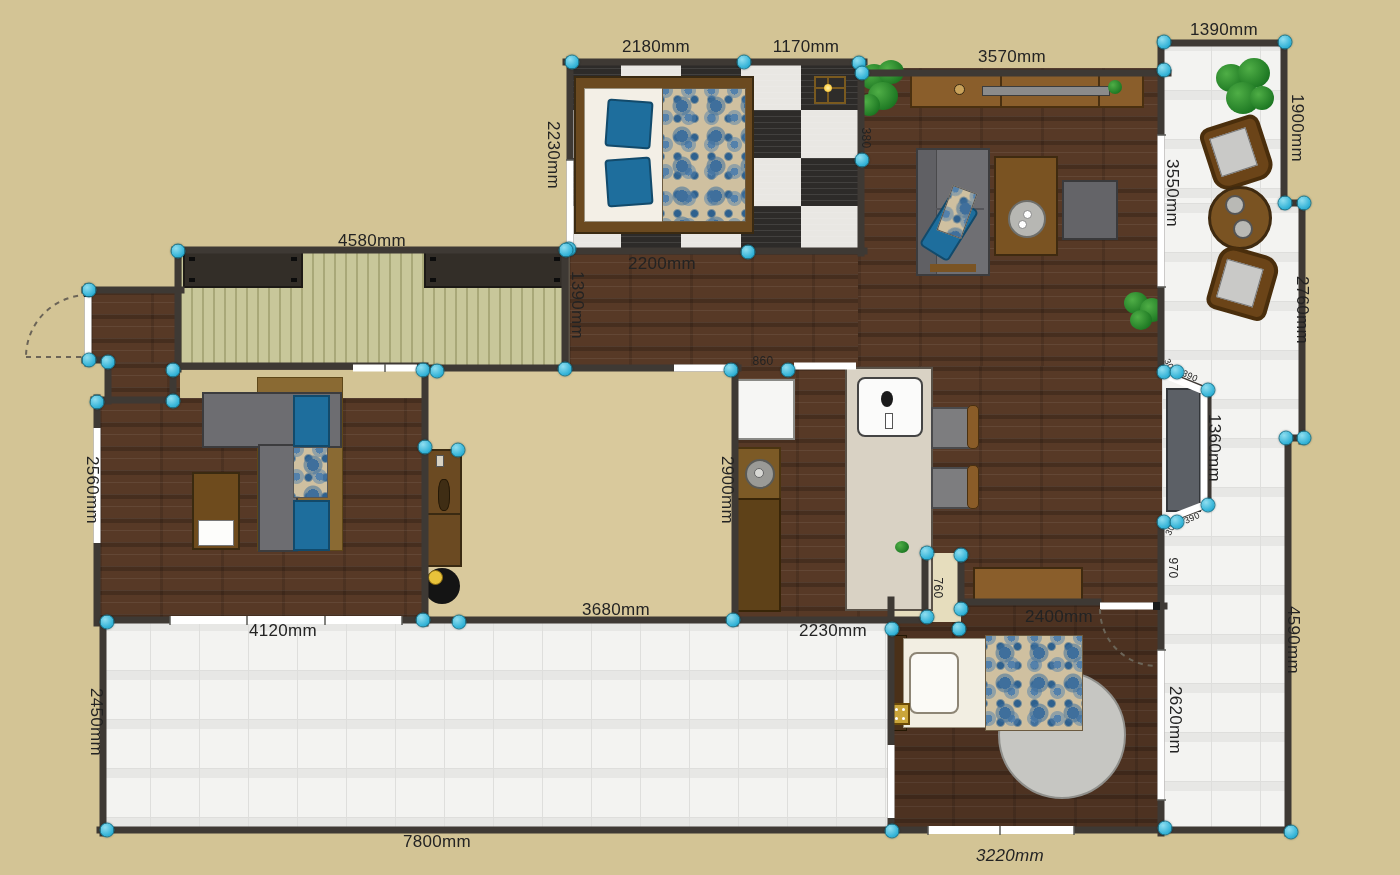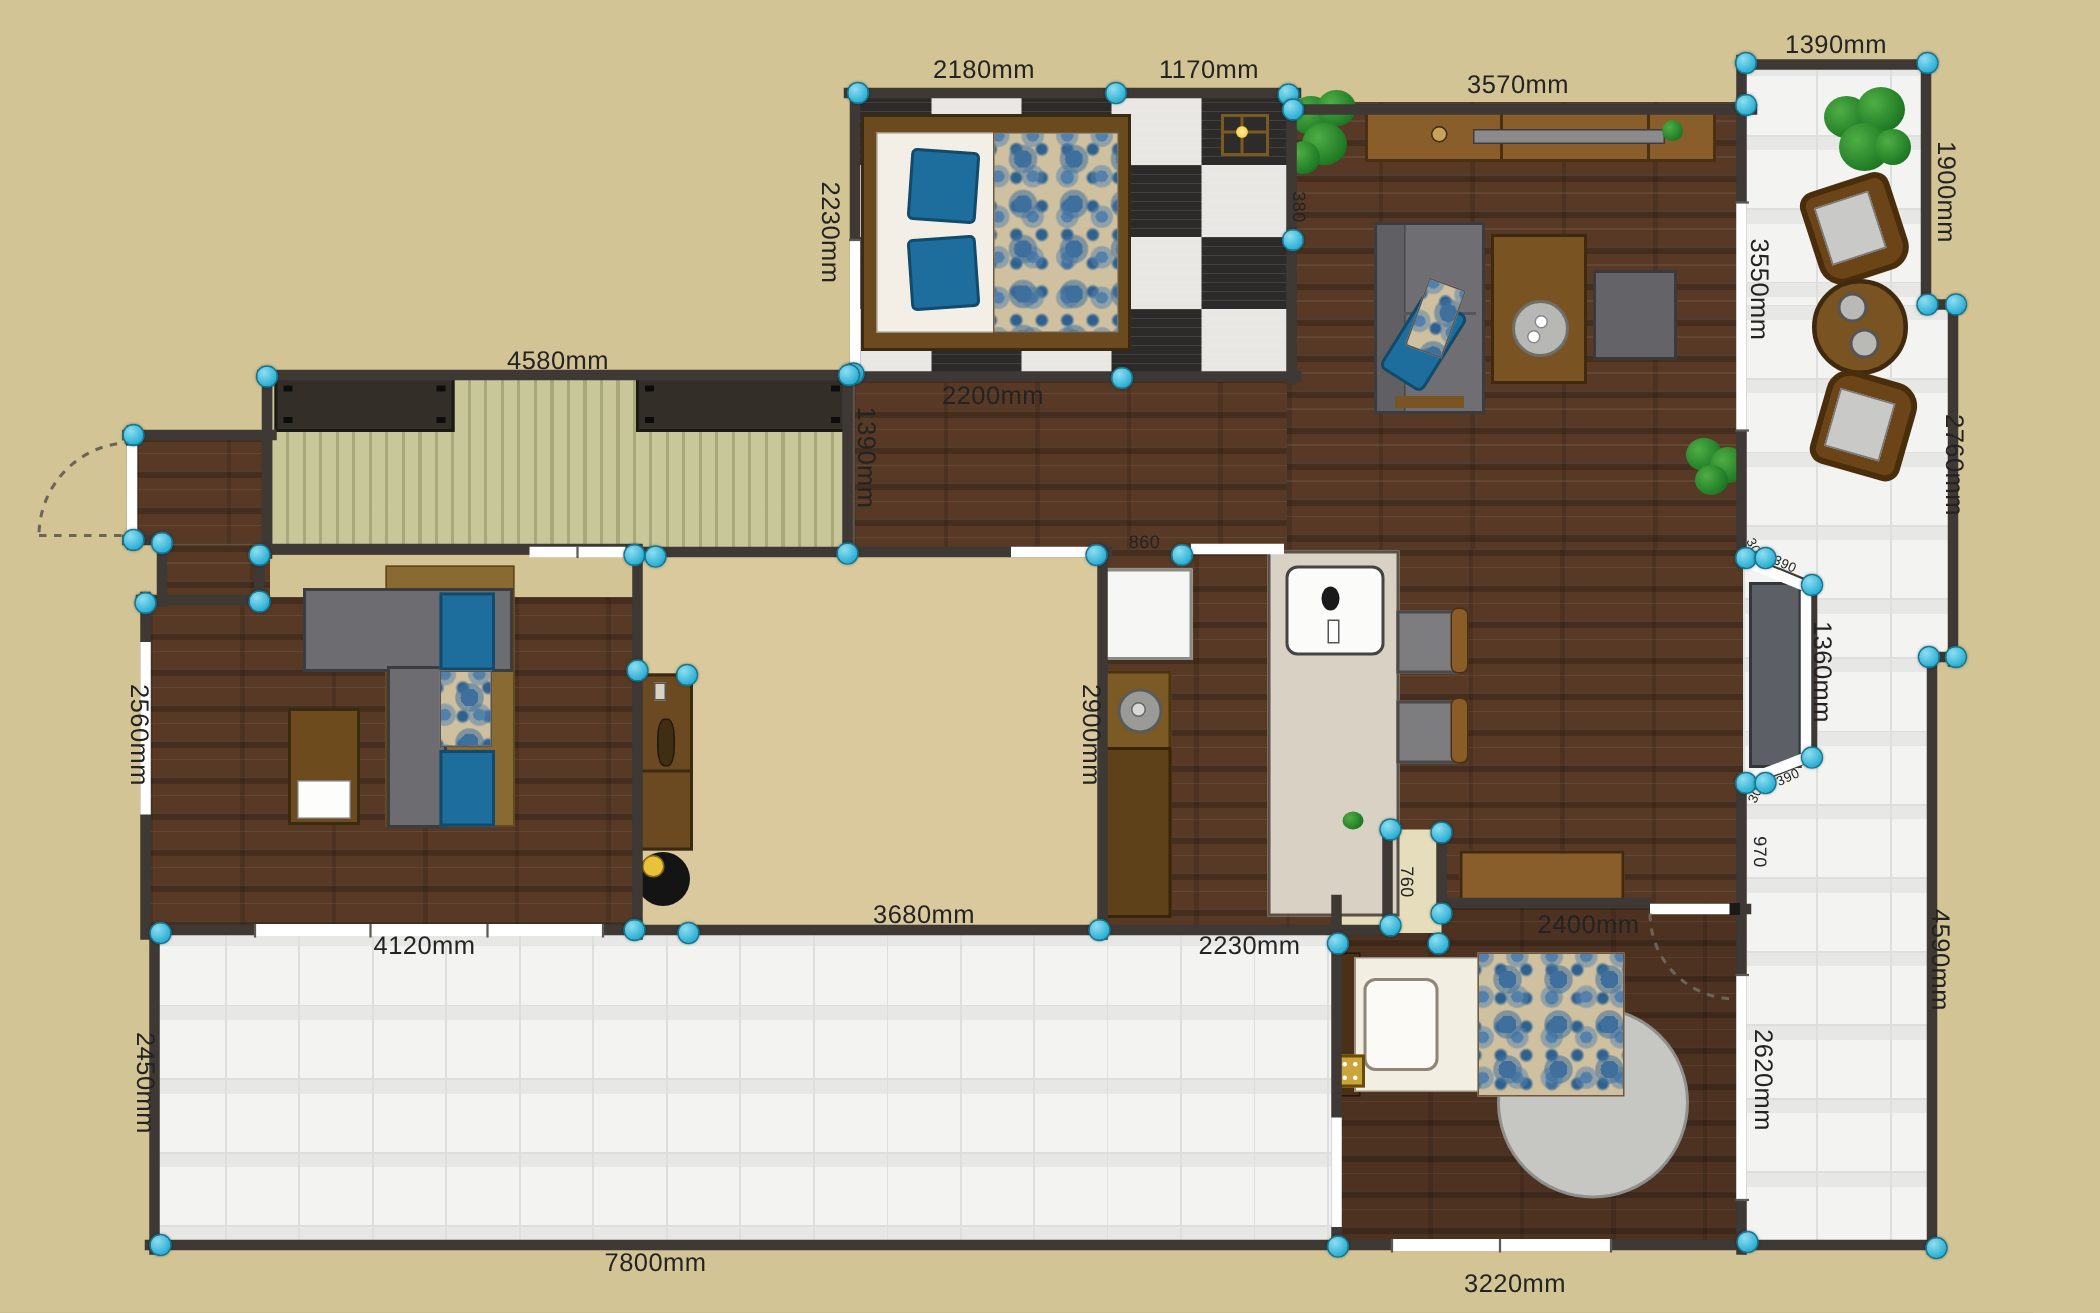--- a/index.html
+++ b/index.html
@@ -357,15 +357,15 @@
       <div class="dim sm" style="left: 1173px; top: 568px; transform: translate(-50%, -50%) rotate(90deg);">970</div>
       <div class="dim md" style="left: 1293px; top: 640px; transform: translate(-50%, -50%) rotate(90deg);">4590mm</div>
       <div class="dim md" style="left: 1175px; top: 720px; transform: translate(-50%, -50%) rotate(90deg);">2620mm</div>
       <div class="dim md" style="left: 616px; top: 610px; transform: translate(-50%, -50%) rotate(0deg);">3680mm</div>
       <div class="dim md" style="left: 283px; top: 631px; transform: translate(-50%, -50%) rotate(0deg);">4120mm</div>
       <div class="dim md" style="left: 833px; top: 631px; transform: translate(-50%, -50%) rotate(0deg);">2230mm</div>
       <div class="dim sm" style="left: 938px; top: 588px; transform: translate(-50%, -50%) rotate(90deg);">760</div>
       <div class="dim md" style="left: 1059px; top: 617px; transform: translate(-50%, -50%) rotate(0deg);">2400mm</div>
       <div class="dim md" style="left: 96px; top: 722px; transform: translate(-50%, -50%) rotate(90deg);">2450mm</div>
       <div class="dim md" style="left: 437px; top: 842px; transform: translate(-50%, -50%) rotate(0deg);">7800mm</div>
-      <div class="dim md" style="left: 1010px; top: 856px; transform: translate(-50%, -50%) rotate(0deg);">3220mm</div>
+      <div class="dim md" style="left: 1010px; top: 856px; transform: translate(-50%, -50%) rotate(0deg); font-style: italic;">3220mm</div>
     </div>
 </div>
 
 </body></html>

